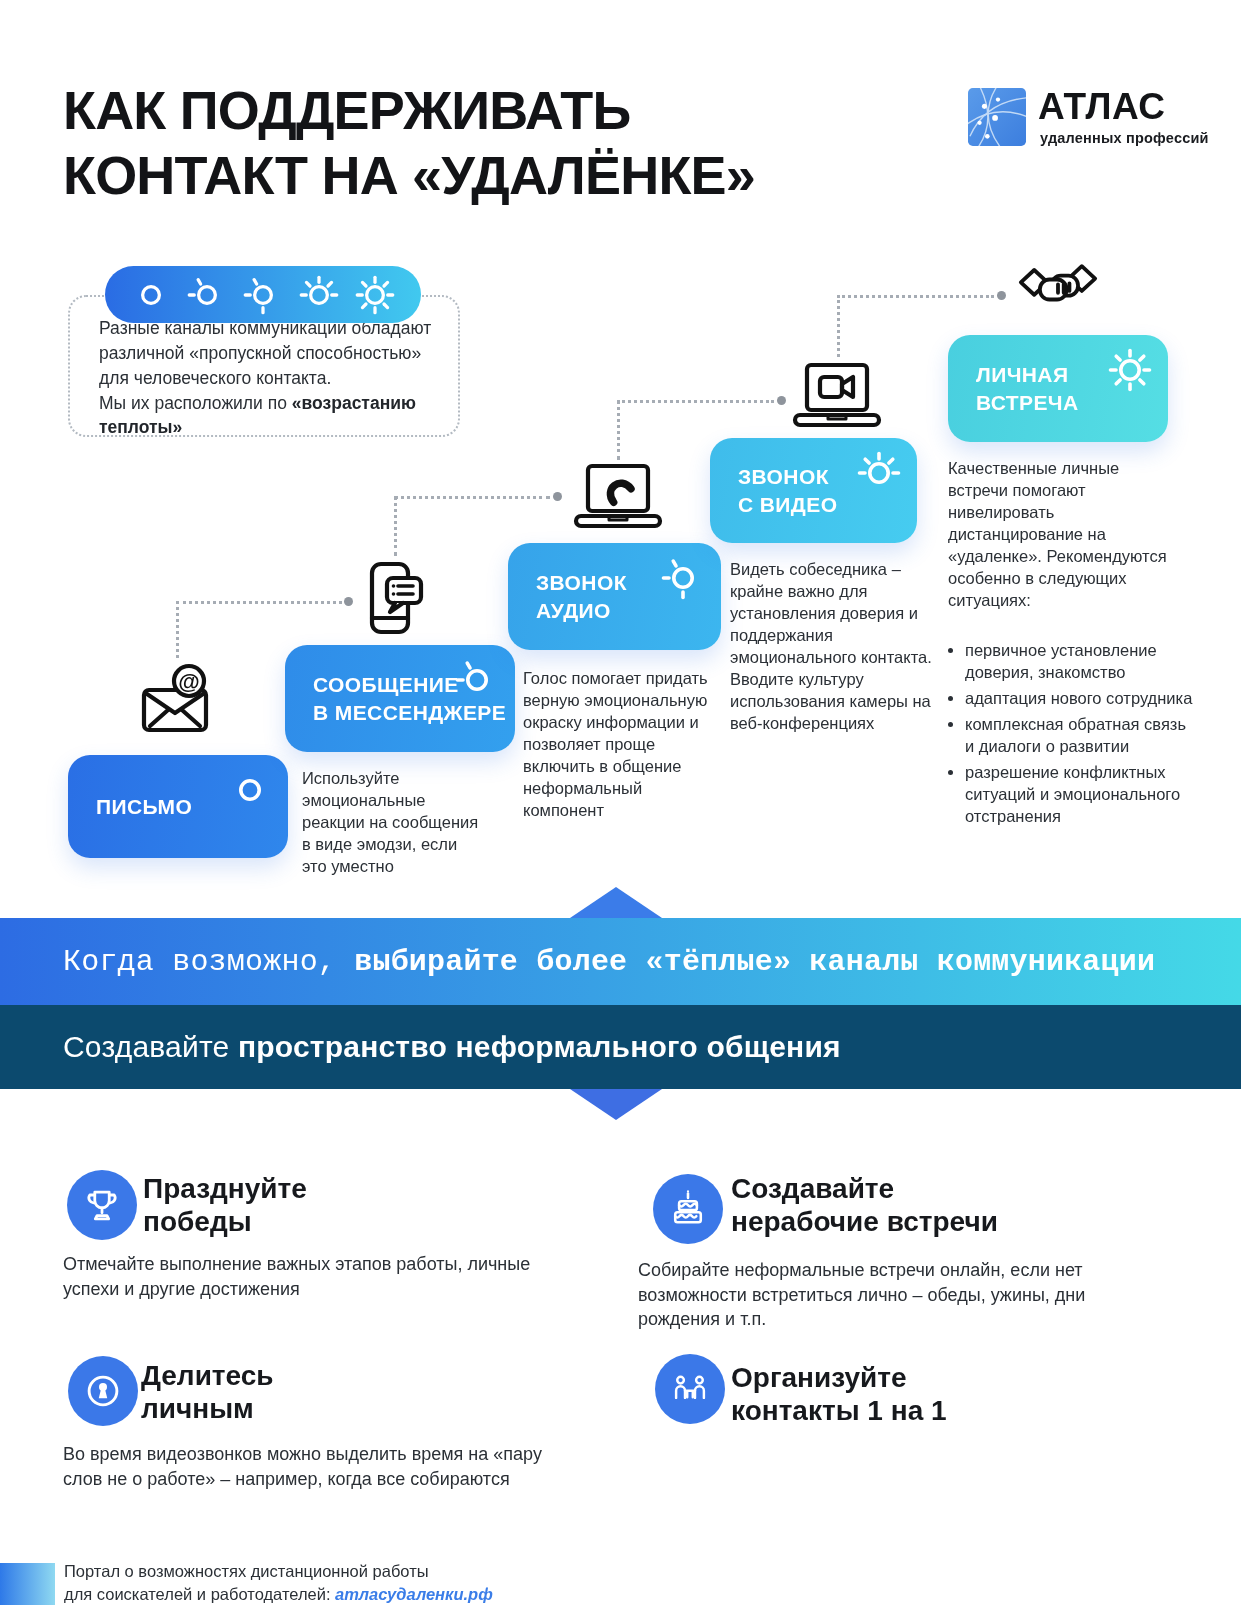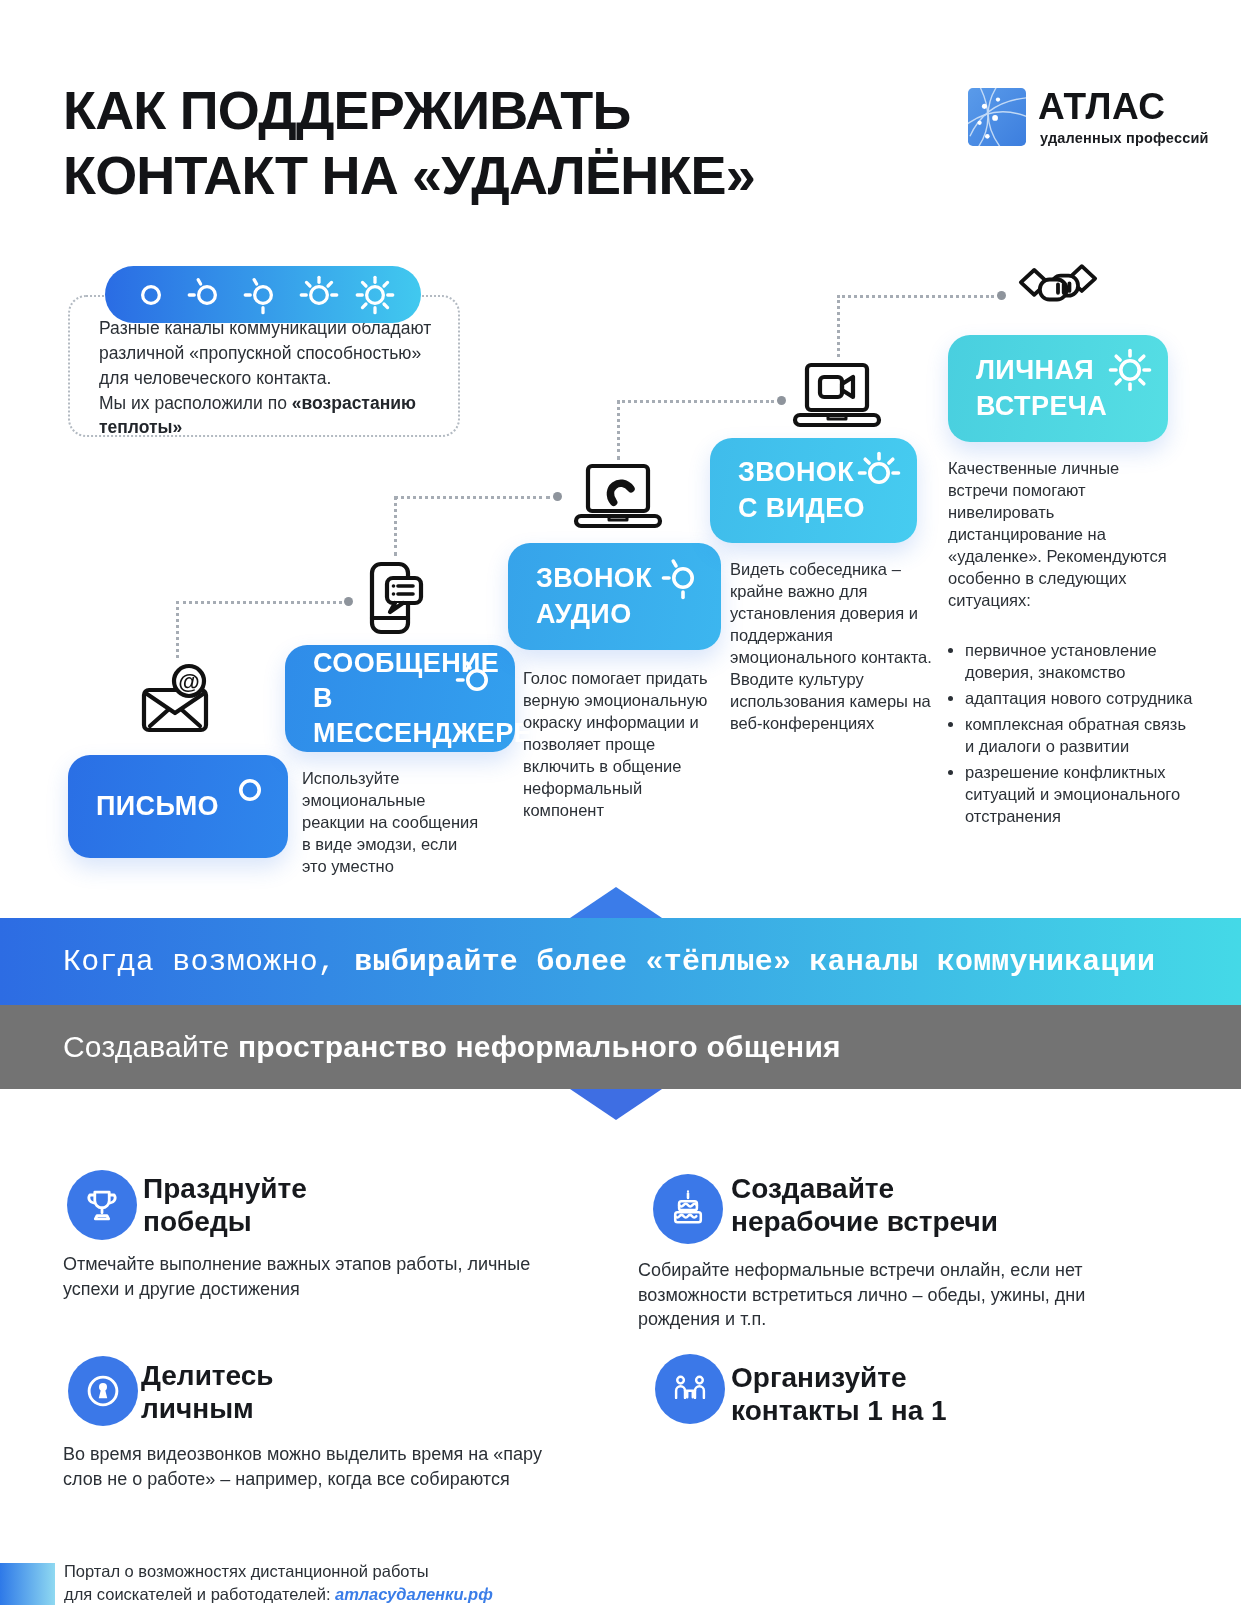--- a/index.html
+++ b/index.html
@@ -38,40 +38,40 @@
   .conn-v{border-left:3px dotted #a6acb4;}
   .conn-h{border-top:3px dotted #a6acb4;}
   .conn-dot{width:9px;height:9px;border-radius:50%;background:#8e949c;}
 
   
   .chip{
     border-radius:22px;color:#fff;display:flex;align-items:center;
     padding-left:28px;box-sizing:border-box;
     box-shadow:0 10px 22px rgba(42,110,230,.18);
   }
-  .chip .label{font-size:27px;font-weight:700;line-height:1.3;letter-spacing:.4px;}
+  .chip .label{font-size:21px;font-weight:700;line-height:1.3;letter-spacing:.4px;}
   .chip .sun{position:absolute;top:13px;right:16px;width:44px;height:44px;}
   .chip1{background:linear-gradient(100deg,#2a6fe5,#2f87ec);}
   .chip2{background:linear-gradient(100deg,#2f8ce9,#33a0ee);}
   .chip3{background:linear-gradient(100deg,#36a3ea,#3cb6ef);}
   .chip4{background:linear-gradient(100deg,#3fbceb,#46ccf0);}
   .chip5{background:linear-gradient(100deg,#49cfdf,#55dee4);}
 
   .step-desc{font-size:16.5px;line-height:1.33;color:#2b3036;}
   .step-bullets{margin:0;padding:0 0 0 17px;font-size:16.5px;line-height:1.33;color:#2b3036;}
   .step-bullets li{margin-bottom:4px;}
 
   
   .lineicon svg{width:100%;height:100%;stroke:#111;fill:none;stroke-width:4.2;stroke-linecap:round;stroke-linejoin:round;}
 
   
   .banner{left:0;width:1241px;color:#fff;display:flex;align-items:center;box-sizing:border-box;padding:0 63px;font-size:30px;letter-spacing:.2px;}
   .banner b{font-weight:700;}
   .banner1{background:linear-gradient(90deg,#2d6ce3,#44d9e7);}
-  .banner2{background:#737373;}
+  .banner2{background:#0c4a6e;}
   .tri{width:0;height:0;border-left:46px solid transparent;border-right:46px solid transparent;}
   .tri-up{border-bottom:31px solid #3b7ce9;}
   .tri-down{border-top:31px solid #3e6ee3;}
 
   
   .tip-circle{width:70px;height:70px;border-radius:50%;background:#3b78e8;display:flex;align-items:center;justify-content:center;}
   .tip-circle svg{width:40px;height:40px;}
   .tip-title{font-size:28px;font-weight:700;line-height:1.17;color:#17191d;}
   .tip-desc{font-size:18px;line-height:1.37;color:#2b3036;}
 

